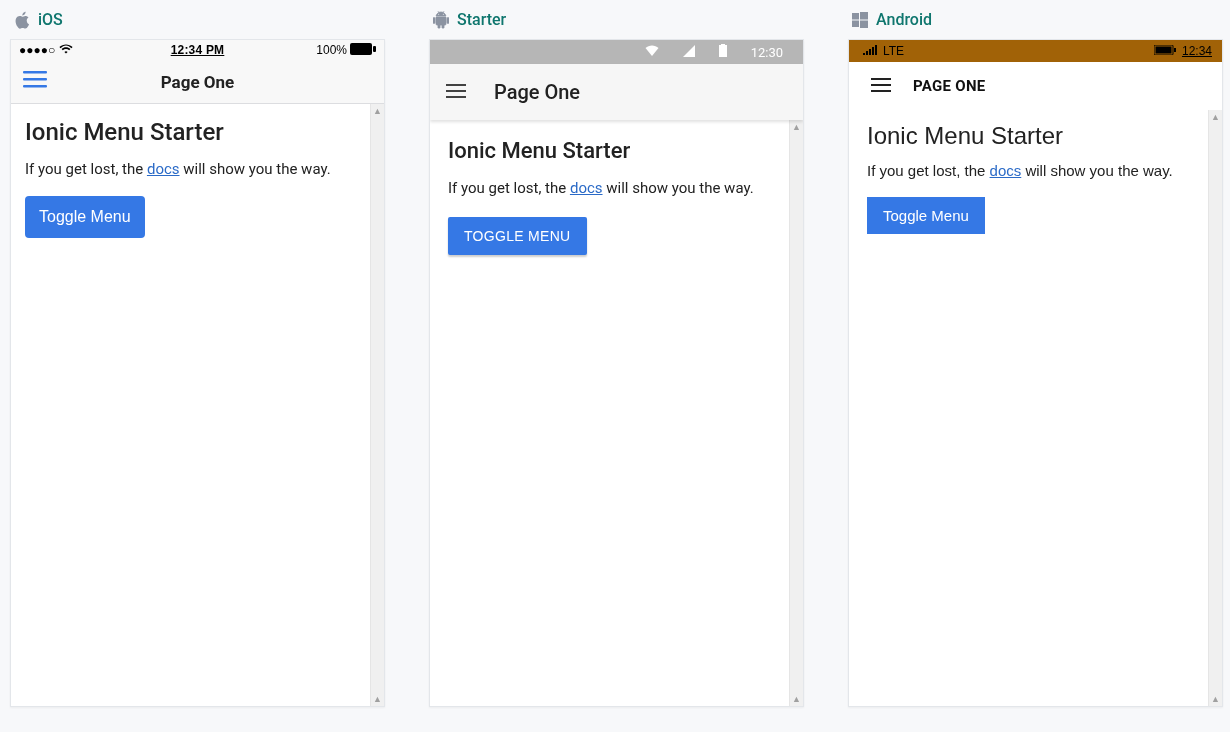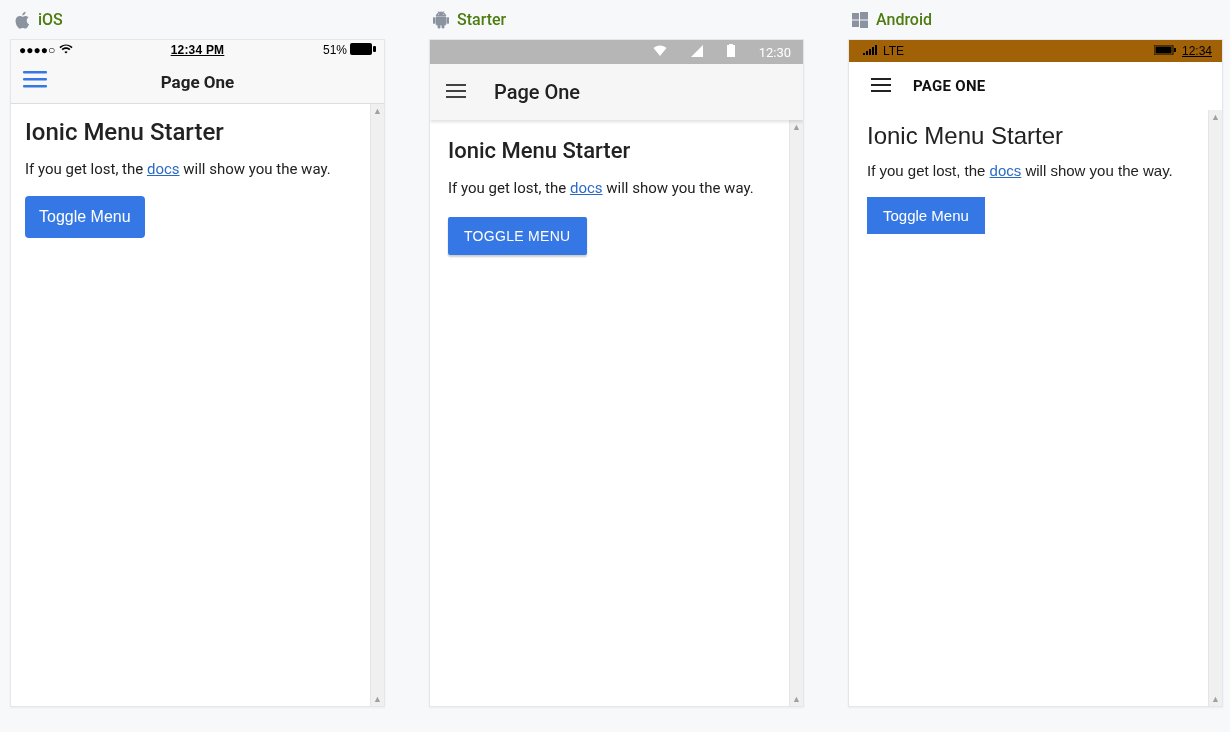--- a/index.html
+++ b/index.html
@@ -1,39 +1,39 @@
 <!DOCTYPE html>
 <html><head>
 <meta charset="utf-8">
 <style>
   * { box-sizing: border-box; margin: 0; padding: 0; }
   html, body { width: 1230px; height: 732px; background: #f7f8fa; font-family: -apple-system, "Segoe UI", Roboto, Arial, sans-serif; }
   .stage { display: flex; gap: 44px; padding: 10px; }
   .col { flex: 1; display: flex; flex-direction: column; }
-  .plat-label { display: flex; align-items: center; gap: 8px; color: #4d7c0f; font-size: 16px; font-weight: 500; margin: 0 0 10px 4px; }
+  .plat-label { display: flex; align-items: center; gap: 8px; color: #0f766e; font-size: 16px; font-weight: 500; margin: 0 0 10px 4px; }
   .plat-icon { color: #8b93a1; display: inline-flex; }
 
   .device { width: 375px; height: 668px; background: #fff; border: 1px solid #e3e6ea; box-shadow: 0 1px 2px rgba(0,0,0,.05); position: relative; overflow: hidden; }
 
   
   .ios .statusbar { height: 20px; background: #f8f8f8; display: flex; align-items: center; justify-content: space-between; padding: 0 8px; font-size: 12px; font-family: -apple-system, sans-serif; }
   .ios .sb-left { display: flex; align-items: center; gap: 4px; }
   .ios .sb-center { font-weight: 600; font-size: 12px; letter-spacing: .2px; position:absolute; left:50%; transform:translateX(-50%);text-decoration:underline;}
   .ios .sb-right { display:flex; align-items:center; gap:3px; font-size:12px; }
   .ios .navbar { height: 44px; background: #f8f8f8; border-bottom: 1px solid #dcdde0; display: flex; align-items: center; position: relative; }
   .ios .menu-btn { padding: 0 12px; color:#3578e5; }
   .ios .navtitle { position:absolute; left:50%; transform:translateX(-50%); font-size:17px; font-weight:700; color:#222; }
   .ios .content { padding: 14px 14px; }
   .ios h2 { font-size: 24px; font-weight: 500; color:#222; margin-bottom: 14px; }
   .ios p  { font-size: 15px; color:#222; margin-bottom: 18px; }
   .ios a  { color:#2a6ac7; text-decoration: underline; }
   .ios .primary-btn { background:#3578e5; color:#fff; font-size:16px; font-weight:500; border:none; border-radius:4px; padding:12px 14px; }
 
   
-  .android .statusbar { height: 24px; background:#b6b6b6; color:#fff; display:flex; align-items:center; justify-content:flex-end; padding:0 12px; font-size:13px; gap:24px;}
+  .android .statusbar { height: 24px; background:#b6b6b6; color:#fff; display:flex; align-items:center; justify-content:flex-end; padding:0 20px; font-size:13px; gap:24px;}
   .android .navbar { height: 56px; background:#f6f6f6; display:flex; align-items:center; padding:0 8px; box-shadow: 0 2px 3px rgba(0,0,0,.12); position:relative; z-index:2;}
   .android .menu-btn { padding:8px; color:#424242; }
   .android .navtitle { font-size:20px; font-weight:500; color:#212121; margin-left:20px; }
   .android .content { padding: 18px 18px; font-family: Roboto, sans-serif;}
   .android h2 { font-size:22px; font-weight:500; color:#222; margin-bottom:16px;}
   .android p  { font-size:15px; color:#222; margin-bottom:20px;}
   .android a  { color:#2a6ac7; text-decoration: underline;}
   .android .primary-btn { background:#3578e5; color:#fff; font-size:14px; font-weight:500; letter-spacing:.3px; border:none; border-radius:2px; padding:11px 16px; text-transform:uppercase; box-shadow:0 2px 2px rgba(0,0,0,.2);}
 
   
@@ -76,21 +76,21 @@
         <div class="sb-left">
           <span>●●●●○</span>
           <span>
             <svg width="14" height="10" viewBox="0 0 14 10" fill="#000">
                 <path d="M7 9.5l1.6-1.6C7.7 7 6.3 7 5.4 7.9L7 9.5zm-3.2-3.2c1.8-1.8 4.6-1.8 6.4 0l1.2-1.2c-2.4-2.4-6.4-2.4-8.8 0l1.2 1.2zM.4 3.1c3.6-3.6 9.6-3.6 13.2 0l-1.2 1.2C9.5.4 4.5.4 1.6 4.3L.4 3.1z"></path>
               </svg>
           </span>
         </div>
         <div class="sb-center">12:34 PM</div>
         <div class="sb-right">
-          <span>51%</span>
+          <span>100%</span>
           <span>
             <svg width="26" height="12" viewBox="0 0 26 12">
                 <rect x="0" y="0" width="22" height="12" rx="2" fill="#000"></rect>
                 <rect x="23" y="3" width="3" height="6" rx="1" fill="#000"></rect>
               </svg>
           </span>
         </div>
       </div>
 
       <div class="navbar">

